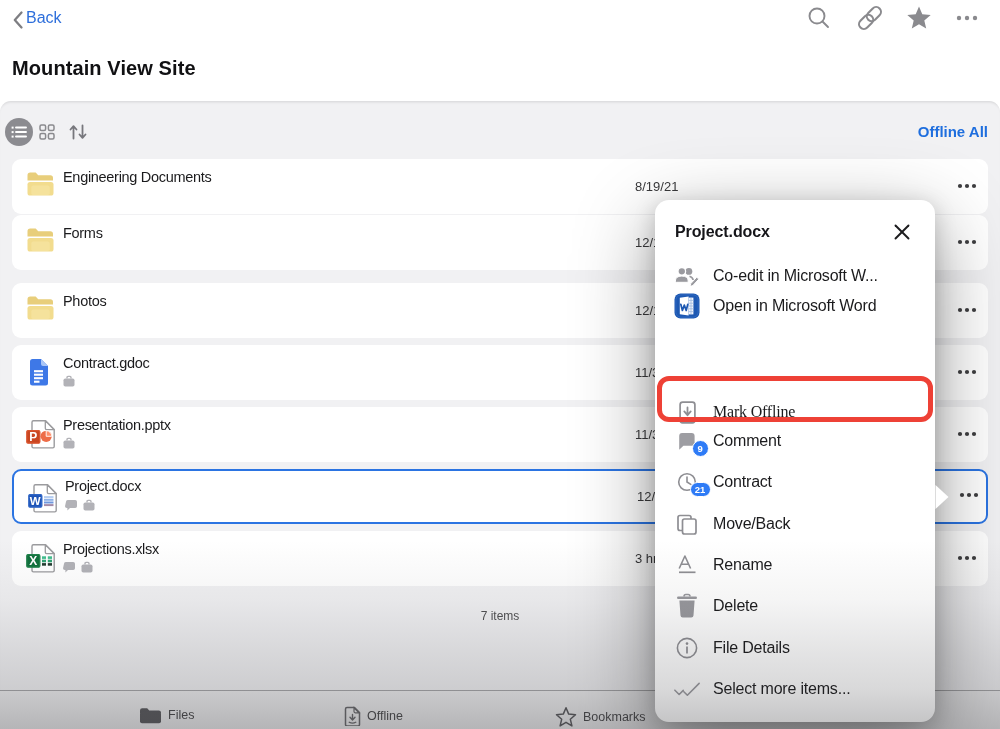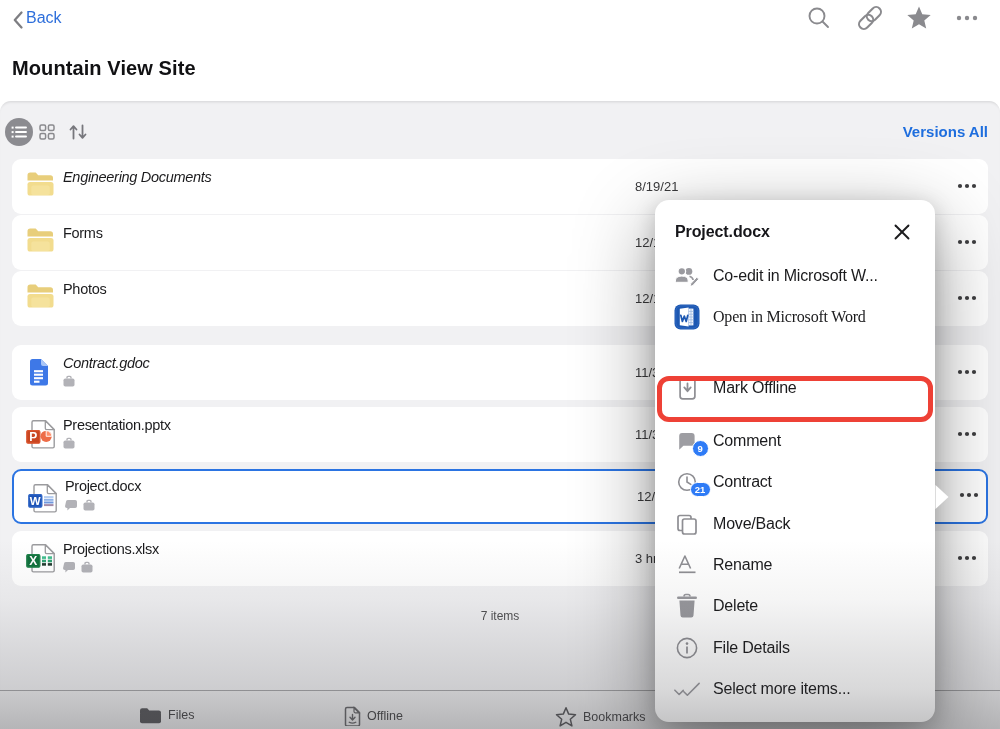--- a/index.html
+++ b/index.html
@@ -117,31 +117,31 @@
 </svg>
   </div>
   <div id="sortbtn" class="abs">
     <svg width="18" height="16" viewBox="0 0 18 16" style="">
 <g stroke="#77777c" stroke-width="1.8" fill="none" stroke-linecap="round" stroke-linejoin="round">
 <path d="M4.5 14.5 V2.5 M1.5 5.5 L4.5 2.2 L7.5 5.5"></path>
 <path d="M13.5 1.5 V13.5 M10.5 10.5 L13.5 13.8 L16.5 10.5"></path>
 </g>
 </svg>
   </div>
-  <div id="deselect" class="abs">Versions All</div>
+  <div id="deselect" class="abs">Offline All</div>
 
 <div class="row abs" style="top:159px;">
   <span class="abs" style="left:13px; top:11.5px;">
       <svg width="30" height="26" viewBox="0 0 30 26" style="">
 <path d="M2.5 9.6 v-5.4 q0-2.7 2.7-2.7 h5.5 l2.5 2.7 h12.1 q2.7 0 2.7 2.7 v2.7 z" fill="#e8ce7b"></path>
 <rect x="2.5" y="11" width="26" height="13.6" rx="2.6" fill="#f2dc8e"></rect>
 <rect x="6.3" y="14.6" width="18.4" height="9.4" rx="1.8" fill="#f5e29c"></rect>
 </svg>
     </span>
-  <span class="name" style="top:10.5px;font-style:italic;">Engineering Documents</span>
+  <span class="name" style="top:10.5px;">Engineering Documents</span>
   <span class="date">8/19/21</span>
   <span class="dots">
       <svg width="20" height="8" viewBox="0 0 20 8" style="">
         <circle cx="3" cy="4" r="2.1" fill="#3e3e40"></circle>
         <circle cx="10" cy="4" r="2.1" fill="#3e3e40"></circle>
         <circle cx="17" cy="4" r="2.1" fill="#3e3e40"></circle>
       </svg>
     </span>
 </div>
 <div class="row abs" style="top:215px;">
@@ -155,21 +155,21 @@
   <span class="name" style="top:10.5px;">Forms</span>
   <span class="date">12/14/21</span>
   <span class="dots">
       <svg width="20" height="8" viewBox="0 0 20 8" style="">
         <circle cx="3" cy="4" r="2.1" fill="#3e3e40"></circle>
         <circle cx="10" cy="4" r="2.1" fill="#3e3e40"></circle>
         <circle cx="17" cy="4" r="2.1" fill="#3e3e40"></circle>
       </svg>
     </span>
 </div>
-<div class="row abs" style="top:271px;text-align:right;">
+<div class="row abs" style="top:283px;text-align:right;">
   <span class="abs" style="left:13px; top:11.5px;">
       <svg width="30" height="26" viewBox="0 0 30 26" style="">
 <path d="M2.5 9.6 v-5.4 q0-2.7 2.7-2.7 h5.5 l2.5 2.7 h12.1 q2.7 0 2.7 2.7 v2.7 z" fill="#e8ce7b"></path>
 <rect x="2.5" y="11" width="26" height="13.6" rx="2.6" fill="#f2dc8e"></rect>
 <rect x="6.3" y="14.6" width="18.4" height="9.4" rx="1.8" fill="#f5e29c"></rect>
 </svg>
     </span>
   <span class="name" style="top:10.5px;">Photos</span>
   <span class="date">12/14/21</span>
   <span class="dots">
@@ -186,21 +186,21 @@
 <path d="M3 3.5 q0-2.5 2.5-2.5 h8.5 l7 7 v17 q0 2.5 -2.5 2.5 h-13 q-2.5 0 -2.5 -2.5 z" fill="#3e78e7"></path>
 <path d="M14 1 l7 7 h-5 q-2 0 -2 -2 z" fill="#a9c6f7"></path>
 <g stroke="#fff" stroke-width="2.1">
 <line x1="7" y1="13.2" x2="16" y2="13.2"></line>
 <line x1="7" y1="16.7" x2="16" y2="16.7"></line>
 <line x1="7" y1="20.2" x2="16" y2="20.2"></line>
 <line x1="7" y1="23.7" x2="12.5" y2="23.7"></line>
 </g>
 </svg>
     </span>
-  <span class="name" style="top:10.5px;font-style:italic;">Contract.gdoc</span>
+  <span class="name" style="top:10.5px;">Contract.gdoc</span>
   <span class="date">11/30/21</span>
   <span class="subicons">
       <span style="position:absolute;left:0px;top:0;">
         <svg width="12" height="12" viewBox="0 0 12 12" style="">
 <path d="M4 3.4 v-1 q0-1 1-1 h2 q1 0 1 1 v1" fill="none" stroke="#b2b2b7" stroke-width="1.4"></path>
 <rect x="0.5" y="3.4" width="11" height="8.2" rx="1.8" fill="#b2b2b7"></rect>
 </svg>
       </span>
     </span>
     <span class="dots">
@@ -364,41 +364,41 @@
         <svg width="26" height="20" viewBox="0 0 26 20" style="">
 <circle cx="14.9" cy="5.4" r="3.4" fill="#9a9a9f"></circle>
 <path d="M15.5 10.2 q3.3 0.9 3.6 3.8" fill="none" stroke="#9a9a9f" stroke-width="1.7"></path>
 <circle cx="7.8" cy="5.3" r="3.8" fill="#9a9a9f" stroke="#fff" stroke-width="1.3"></circle>
 <path d="M1.4 15 q0-4.9 6.4-4.9 q6.4 0 6.4 4.9 v0.3 q0 1 -1 1 h-10.8 q-1 0 -1 -1 z" fill="#9a9a9f" stroke="#fff" stroke-width="1" stroke-linejoin="round"></path>
 <path d="M16.8 17.6 l5.9-6.4 2.1 1.9 -5.9 6.4 -2.9 1 z" fill="#9a9a9f" stroke="#fff" stroke-width="1"></path>
 </svg>
       </span>
       <span class="lbl">Co-edit in Microsoft W...</span>
 </div>
-<div class="mi" style="top:97px;font-family:Liberation Serif, serif;">
+<div class="mi" style="top:86px;">
   <span class="ic">
         <svg width="26" height="26" viewBox="0 0 26 26" style="">
 <rect x="0.5" y="0.5" width="25" height="25" rx="6" fill="#1d58b2"></rect>
 <rect x="1.9" y="1.9" width="22.2" height="22.2" rx="5" fill="none" stroke="#3068c0" stroke-width="1"></rect>
 <path d="M5.8 4.8 L14.6 3.4 V22.6 L5.8 21.2 z" fill="#fff"></path>
 <rect x="14.6" y="4.6" width="4.8" height="16.8" fill="#f2f6fc"></rect>
 <g stroke="#9db8e0" stroke-width="0.8">
 <line x1="14.6" y1="7.4" x2="19.4" y2="7.4"></line>
             <line x1="14.6" y1="10.2" x2="19.4" y2="10.2"></line>
 <line x1="14.6" y1="13" x2="19.4" y2="13"></line>
             <line x1="14.6" y1="15.8" x2="19.4" y2="15.8"></line>
 <line x1="14.6" y1="18.6" x2="19.4" y2="18.6"></line>
             <line x1="17" y1="4.6" x2="17" y2="21.4"></line>
 </g>
 <path d="M6.8 11.3 l1.6 6.2 l1.9-5.4 l1.9 5.4 l1.6-6.2" fill="none" stroke="#1d58b2" stroke-width="1.7" stroke-linecap="round" stroke-linejoin="round"></path>
 </svg>
       </span>
       <span class="lbl">Open in Microsoft Word</span>
 </div>
-<div class="mi" style="top:168px;">
+<div class="mi" style="top:192px;font-family:Liberation Serif, serif;">
   <span class="ic">
         <svg width="17" height="23" viewBox="0 0 17 23" style="">
 <rect x="1.1" y="1.1" width="14.8" height="20.8" rx="2.6" fill="none" stroke="#8e8e93" stroke-width="1.7"></rect>
 <path d="M8.5 6.5 v6.8 M5.3 10.4 L8.5 14.3 L11.7 10.4" fill="none" stroke="#8e8e93" stroke-width="1.8" stroke-linecap="round" stroke-linejoin="round"></path>
 </svg>
       </span>
       <span class="lbl">Mark Offline</span>
 </div>
 <div class="mi" style="top:221px;">
   <span class="ic">

